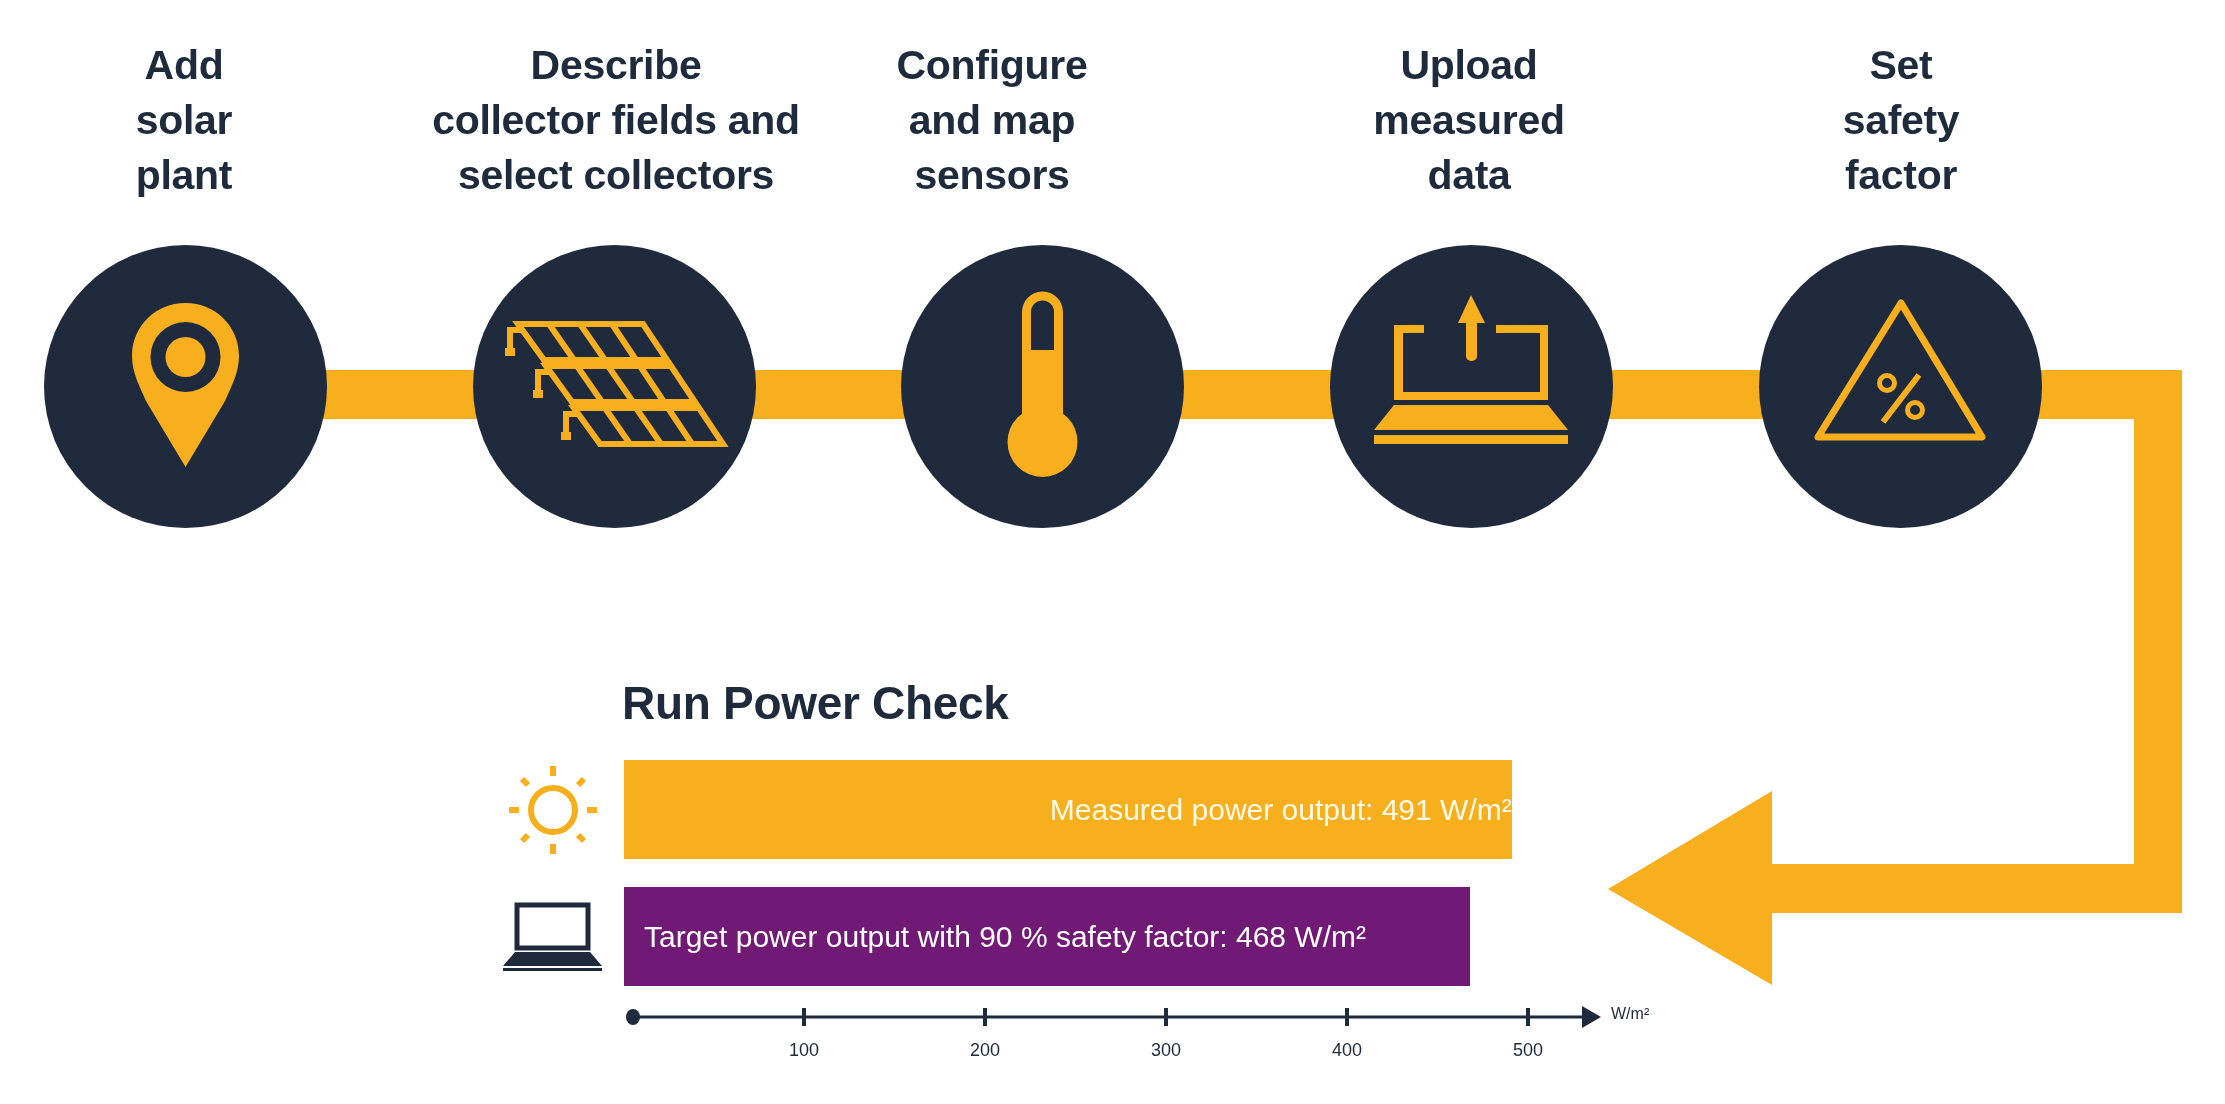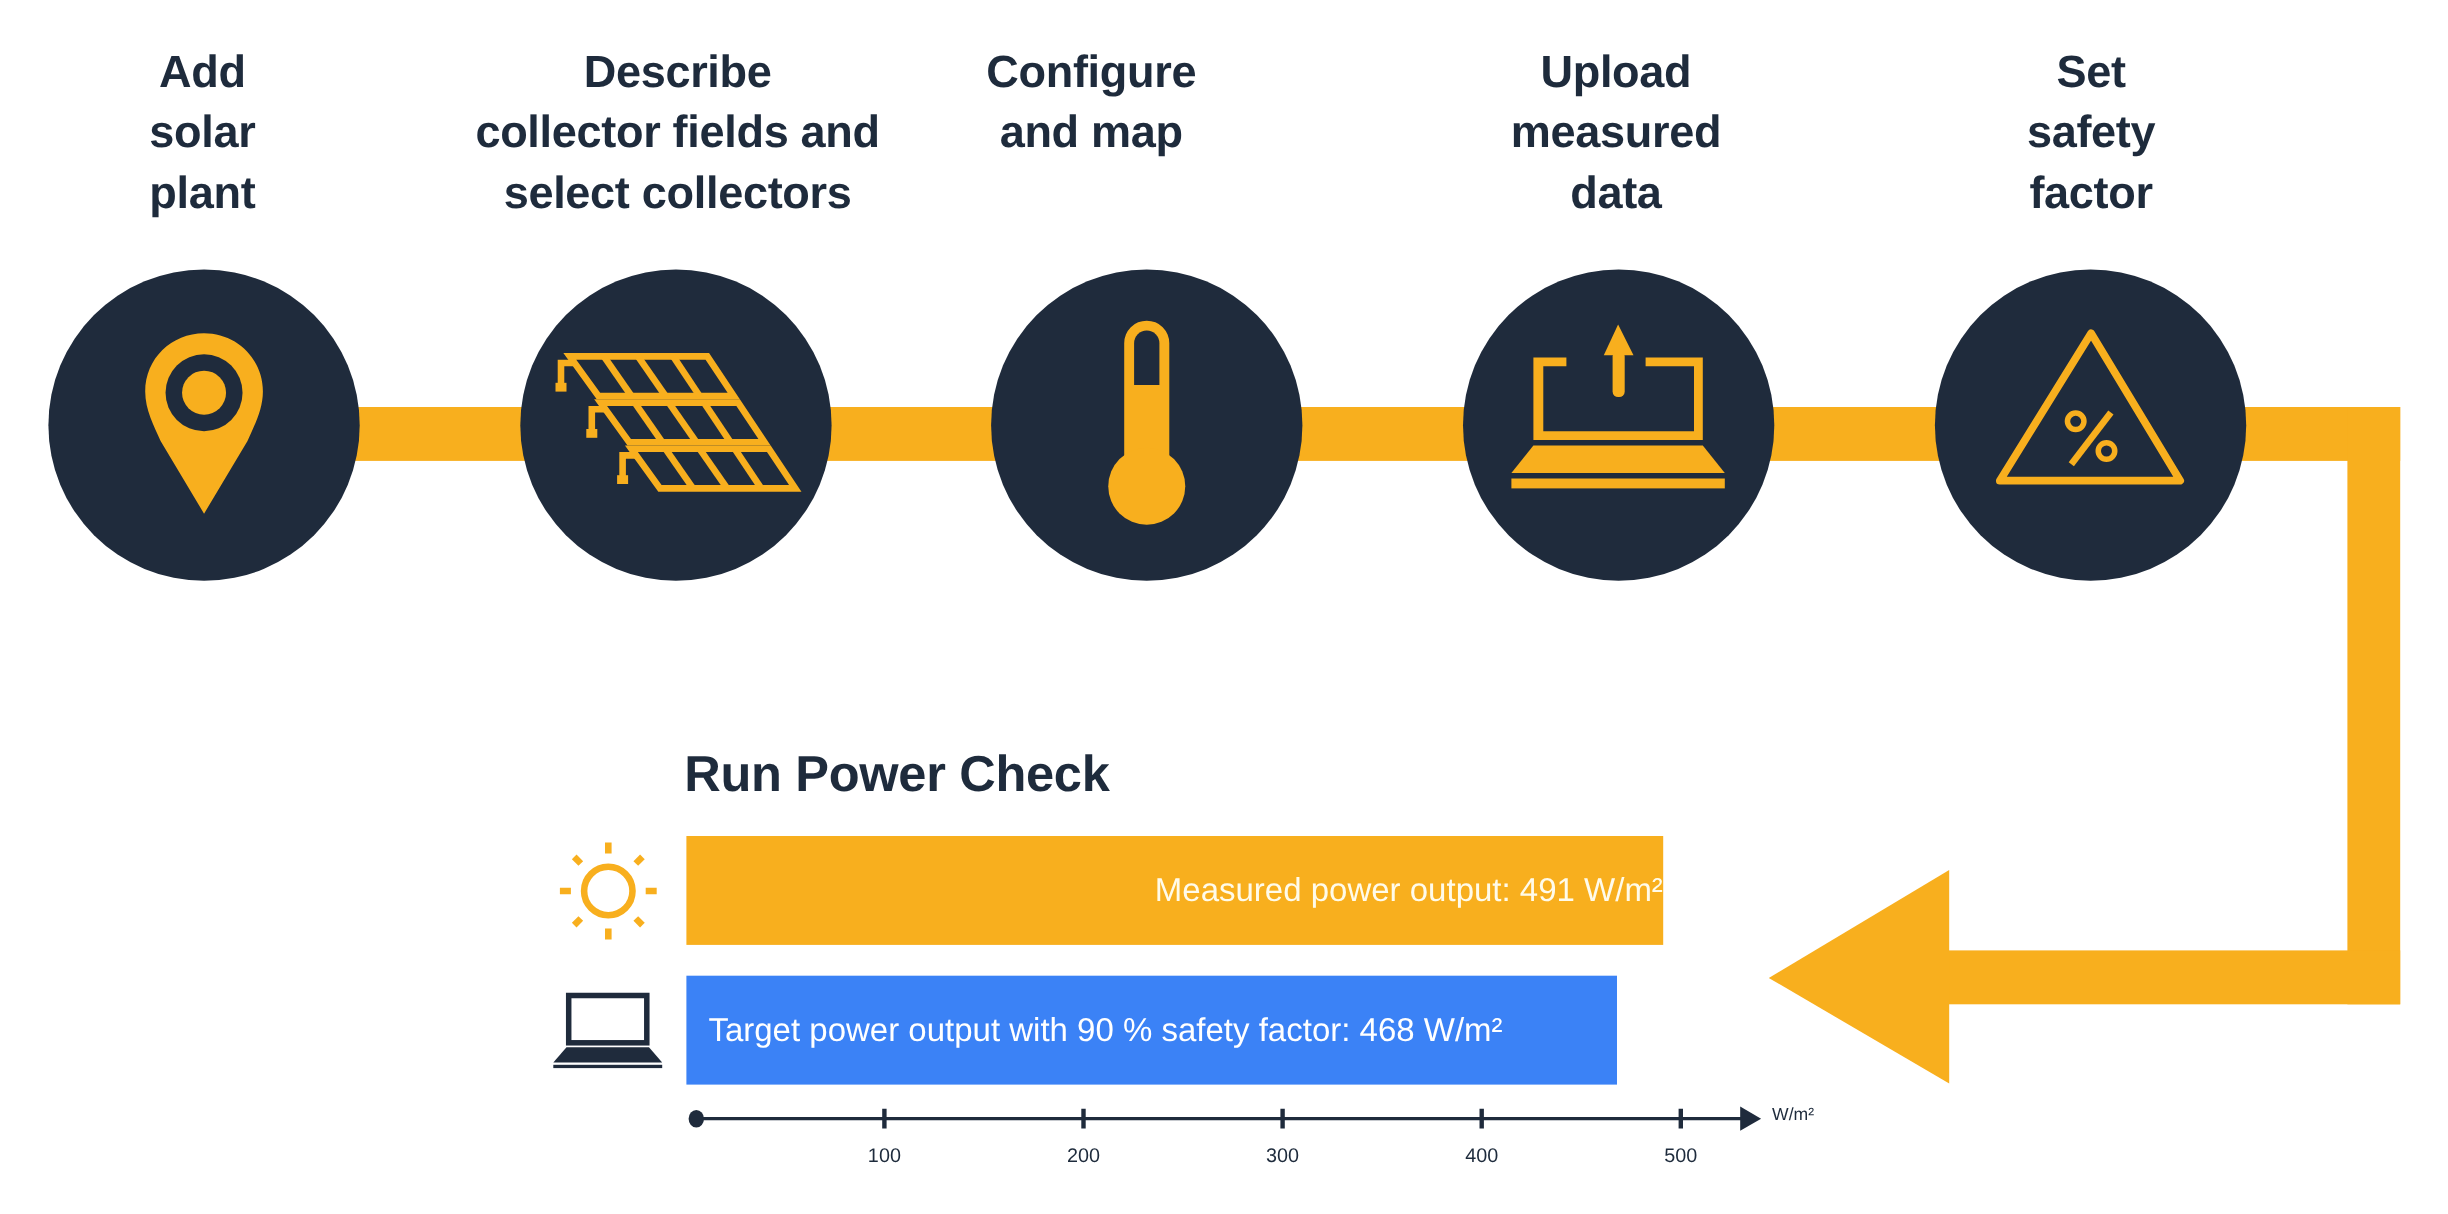--- a/index.html
+++ b/index.html
@@ -6,21 +6,21 @@
   body { width: 2225px; height: 1104px; position: relative; overflow: hidden; font-family: "Liberation Sans", "DejaVu Sans", sans-serif; color: #1e2b3c; }
   .abs { position: absolute; }
   .band { position: absolute; background: #f8af1e; }
   .step-label { position: absolute; top: 38px; width: 460px; margin-left: -230px; text-align: center; font-size: 41px; line-height: 55px; font-weight: bold; color: #1e2b3c; letter-spacing: -0.3px; }
   .step-label span { display: block; }
   .circle { position: absolute; width: 283px; height: 283px; margin-left: -141.5px; top: 245px; border-radius: 50%; background: #1f2b3c; }
   .circle svg { position: absolute; left: 0; top: 0; width: 283px; height: 283px; }
   .title { position: absolute; left: 622px; top: 676px; font-size: 46px; font-weight: bold; color: #1e2b3c; letter-spacing: -0.3px; }
   .bar { position: absolute; left: 624px; height: 99px; display: flex; align-items: center; box-sizing: border-box; padding-left: 21px; font-size: 30px; color: #fffbea; white-space: nowrap; }
   .bar-measured { top: 760px; background: #f8af1e; }
-  .bar-target { top: 887px; background: #3b82f6; color: #ffffff; padding-left: 20px; }
+  .bar-target { top: 887px; background: #701a75; color: #ffffff; padding-left: 20px; }
   .axis-svg { position: absolute; left: 0; top: 0; width: 2225px; height: 1104px; pointer-events: none; }
   .tick-label { position: absolute; top: 1040px; width: 60px; margin-left: -30px; text-align: center; font-size: 18px; color: #1e2b3c; }
   .unit-label { position: absolute; left: 1611px; top: 1005px; font-size: 16px; color: #1e2b3c; }
 </style>
 </head>
 <body>
 
 <div class="band" style="left:184px; top:370px; width:1998px; height:49px;"></div>
 <div class="band" style="left:2134px; top:370px; width:48px; height:543px;"></div>
 <div class="band" style="left:1770px; top:864px; width:412px; height:49px;"></div>
@@ -34,20 +34,21 @@
   <span>plant</span>
 </div>
 <div class="step-label" style="left:616px;">
   <span>Describe</span>
   <span>collector fields and</span>
   <span>select collectors</span>
 </div>
 <div class="step-label" style="left:992px;">
   <span>Configure</span>
   <span>and map</span>
+  <span>sensors</span>
 </div>
 <div class="step-label" style="left:1469px;">
   <span>Upload</span>
   <span>measured</span>
   <span>data</span>
 </div>
 <div class="step-label" style="left:1901px;">
   <span>Set</span>
   <span>safety</span>
   <span>factor</span>

